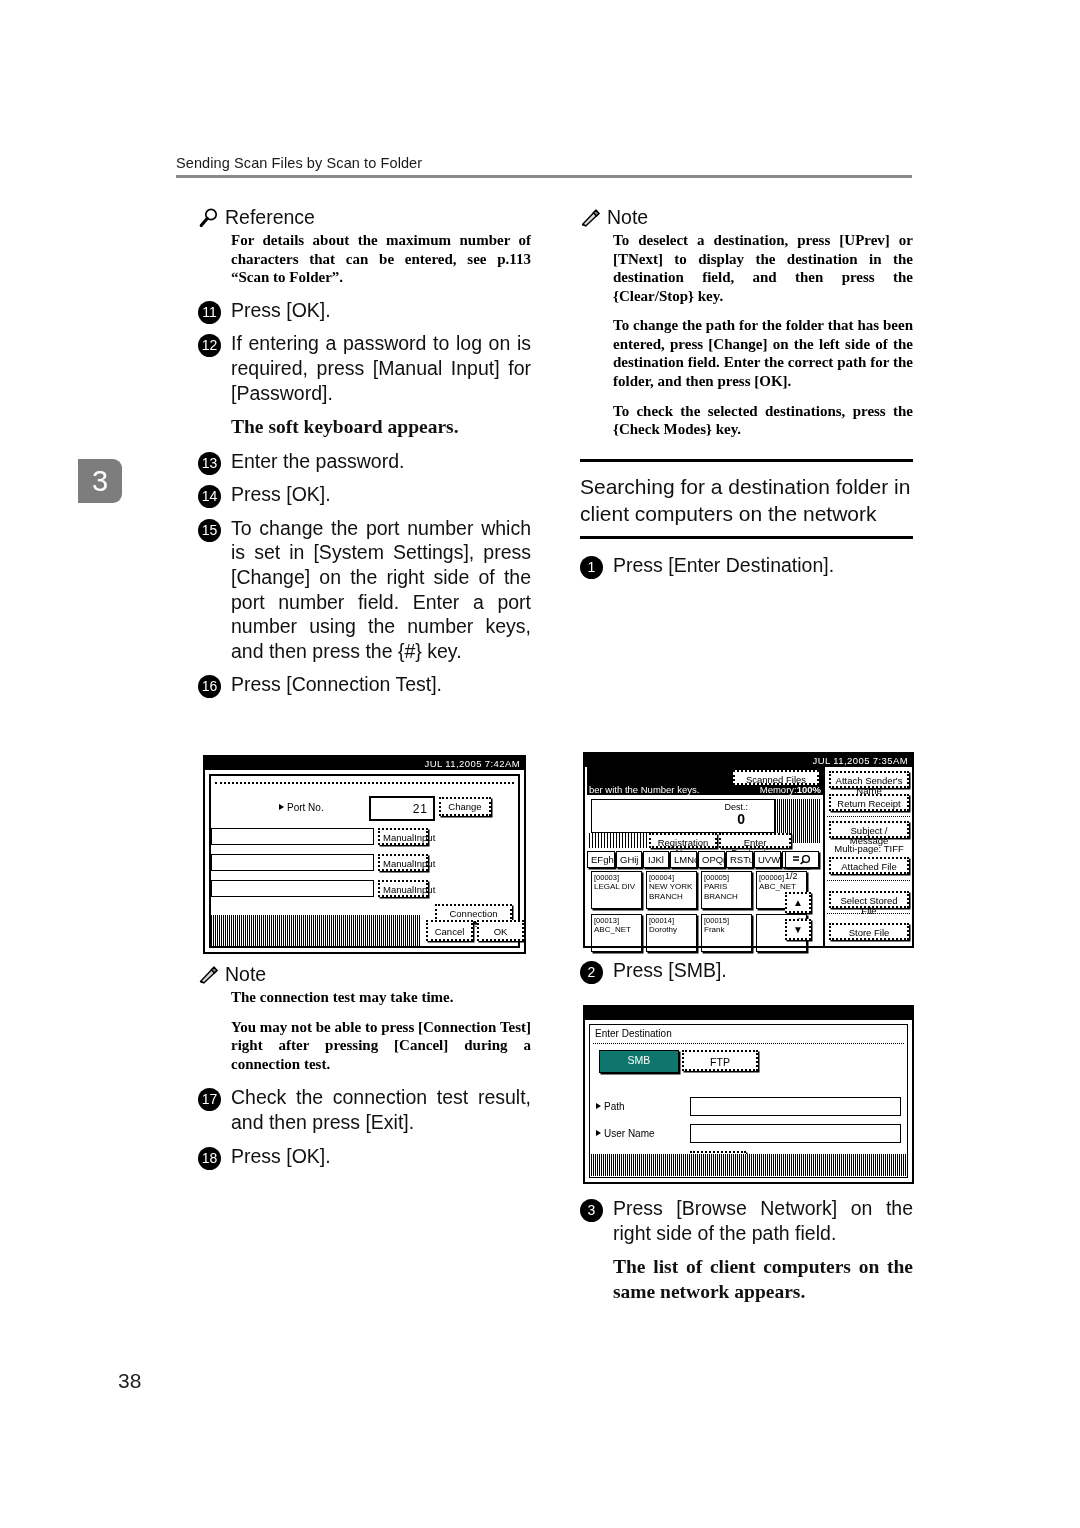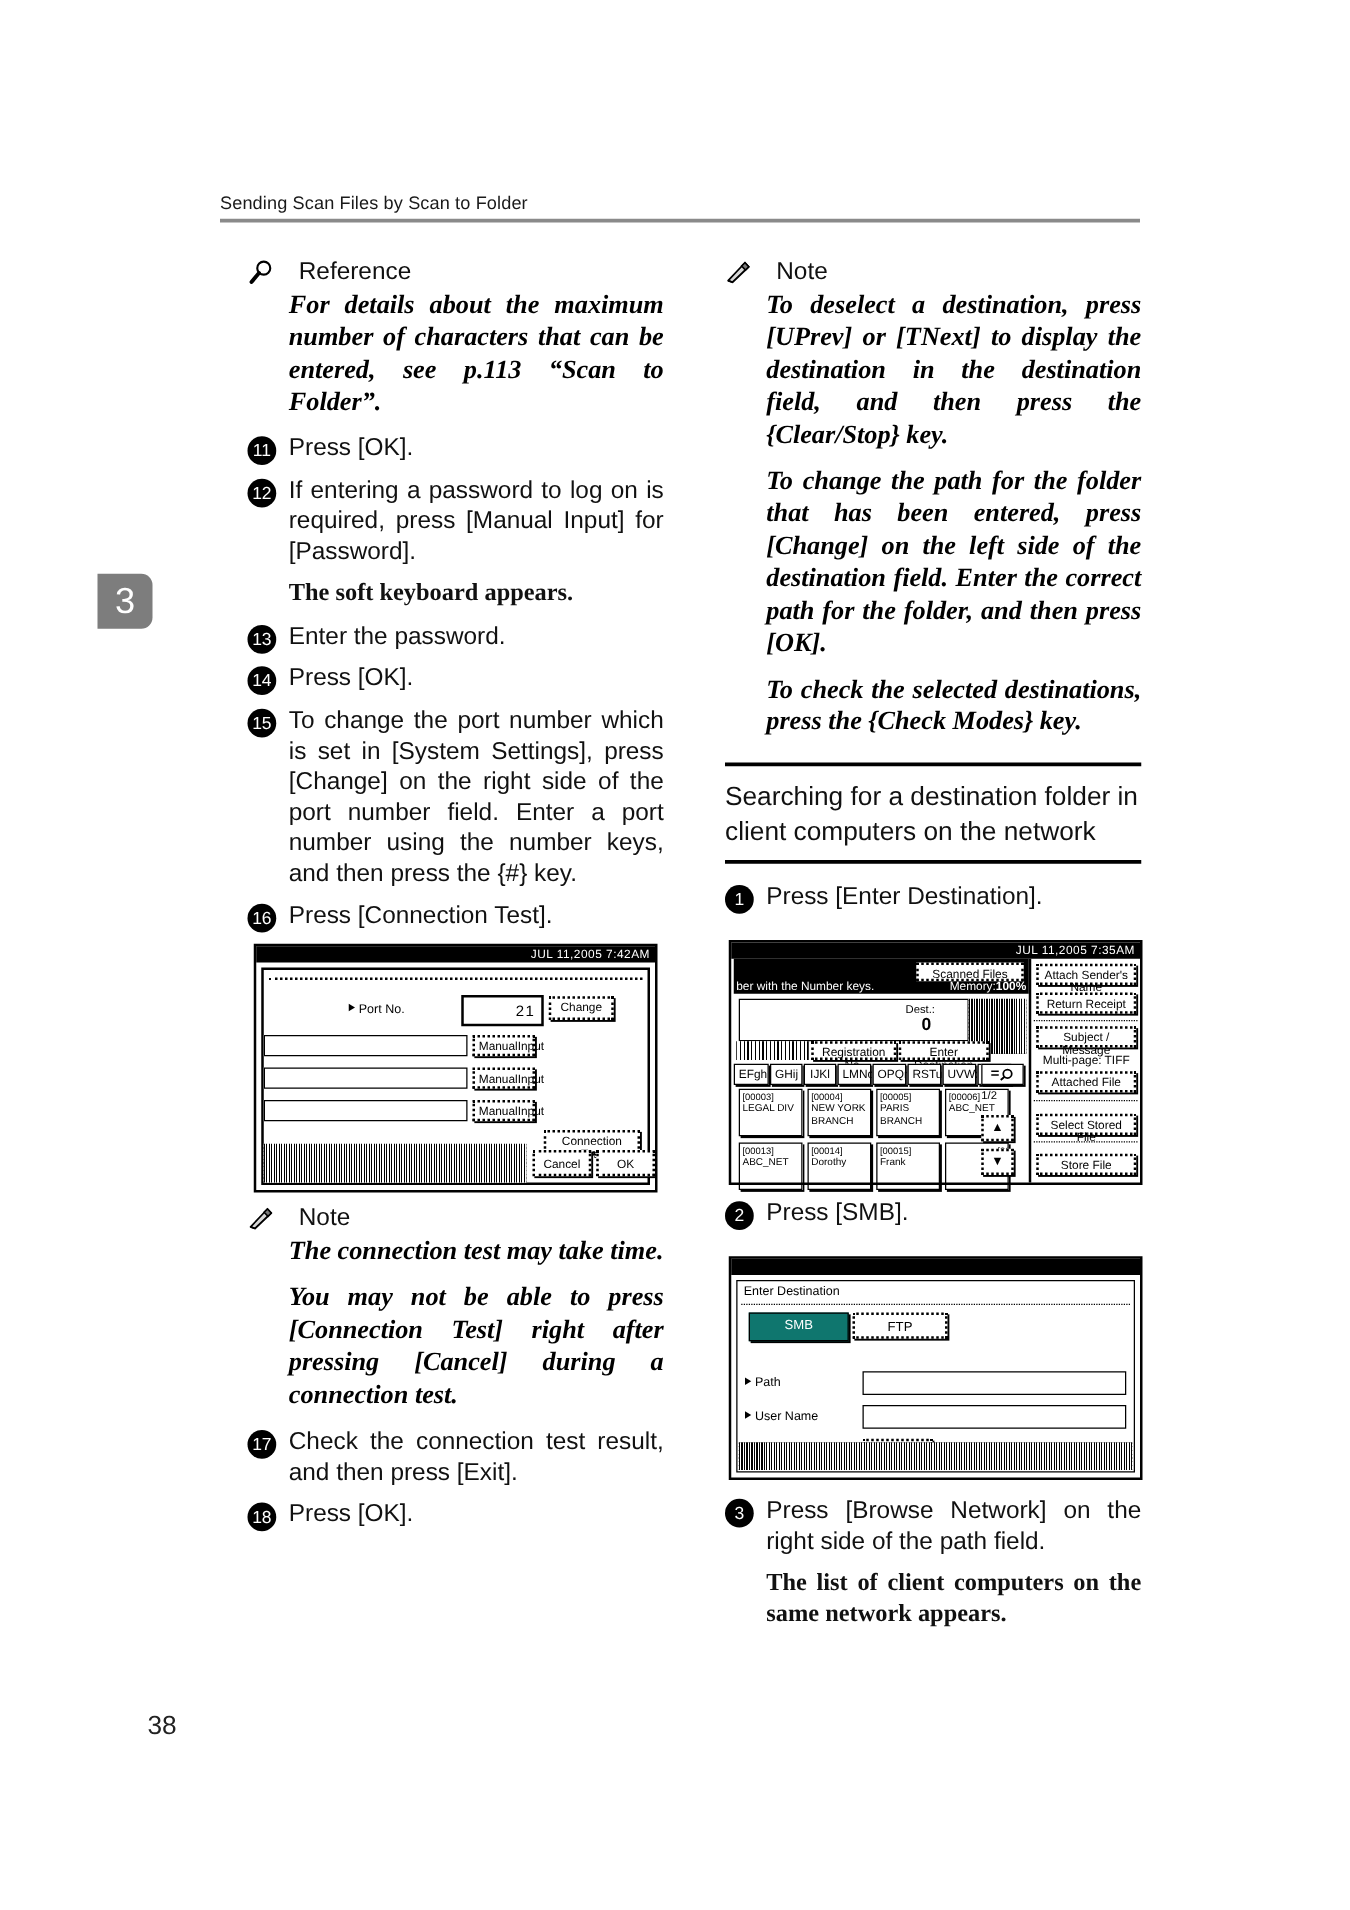--- a/index.html
+++ b/index.html
@@ -22,31 +22,31 @@
 
   
   .folio{position:absolute;left:118px;top:1369px;font-size:21px;color:#222;}
 
   
   .col{position:absolute;top:205px;width:333px;}
   .colL{left:198px;}
   .colR{left:580px;}
 
   
-  .lead{display:flex;align-items:flex-end;gap:19px;margin-bottom:2px;}
+  .lead{display:flex;align-items:flex-end;gap:5px;margin-bottom:2px;}
   .lead .lbl{font-size:19.5px;color:#111;line-height:1.25;}
   .icoslot{width:22px;height:22px;flex:0 0 22px;margin-top:1px;}
   .icoslot svg{display:block;}
 
   .indent{margin-left:33px;}
 
   .bold{
     font-family:"Liberation Serif",serif;font-weight:bold;
-    font-size:21px;line-height:1.235;color:#000;
-    text-align:justify;margin-bottom:11px;font-style:italic;
+    font-size:15px;line-height:1.235;color:#000;
+    text-align:justify;margin-bottom:11px;
   }
   .bold.last{margin-bottom:0;}
 
   
   .step{position:relative;padding-left:33px;margin-bottom:9px;
     font-size:19.5px;line-height:1.26;color:#111;text-align:justify;}
   .step.nj{text-align:left;}
   .step .num{position:absolute;left:0;top:3px;width:23px;height:23px;border-radius:50%;
     background:#000;color:#fff;font-size:14px;line-height:23px;text-align:center;
     font-family:"Liberation Sans",sans-serif;}

